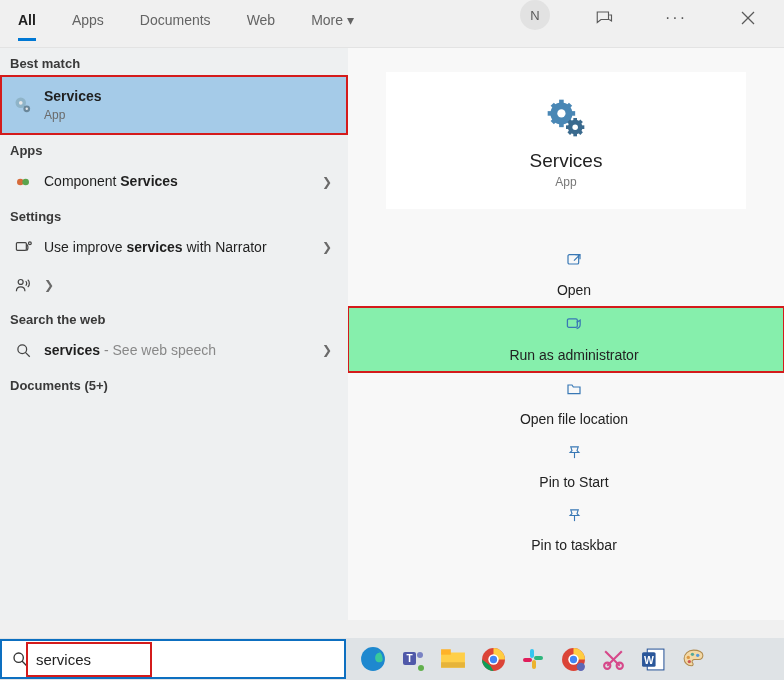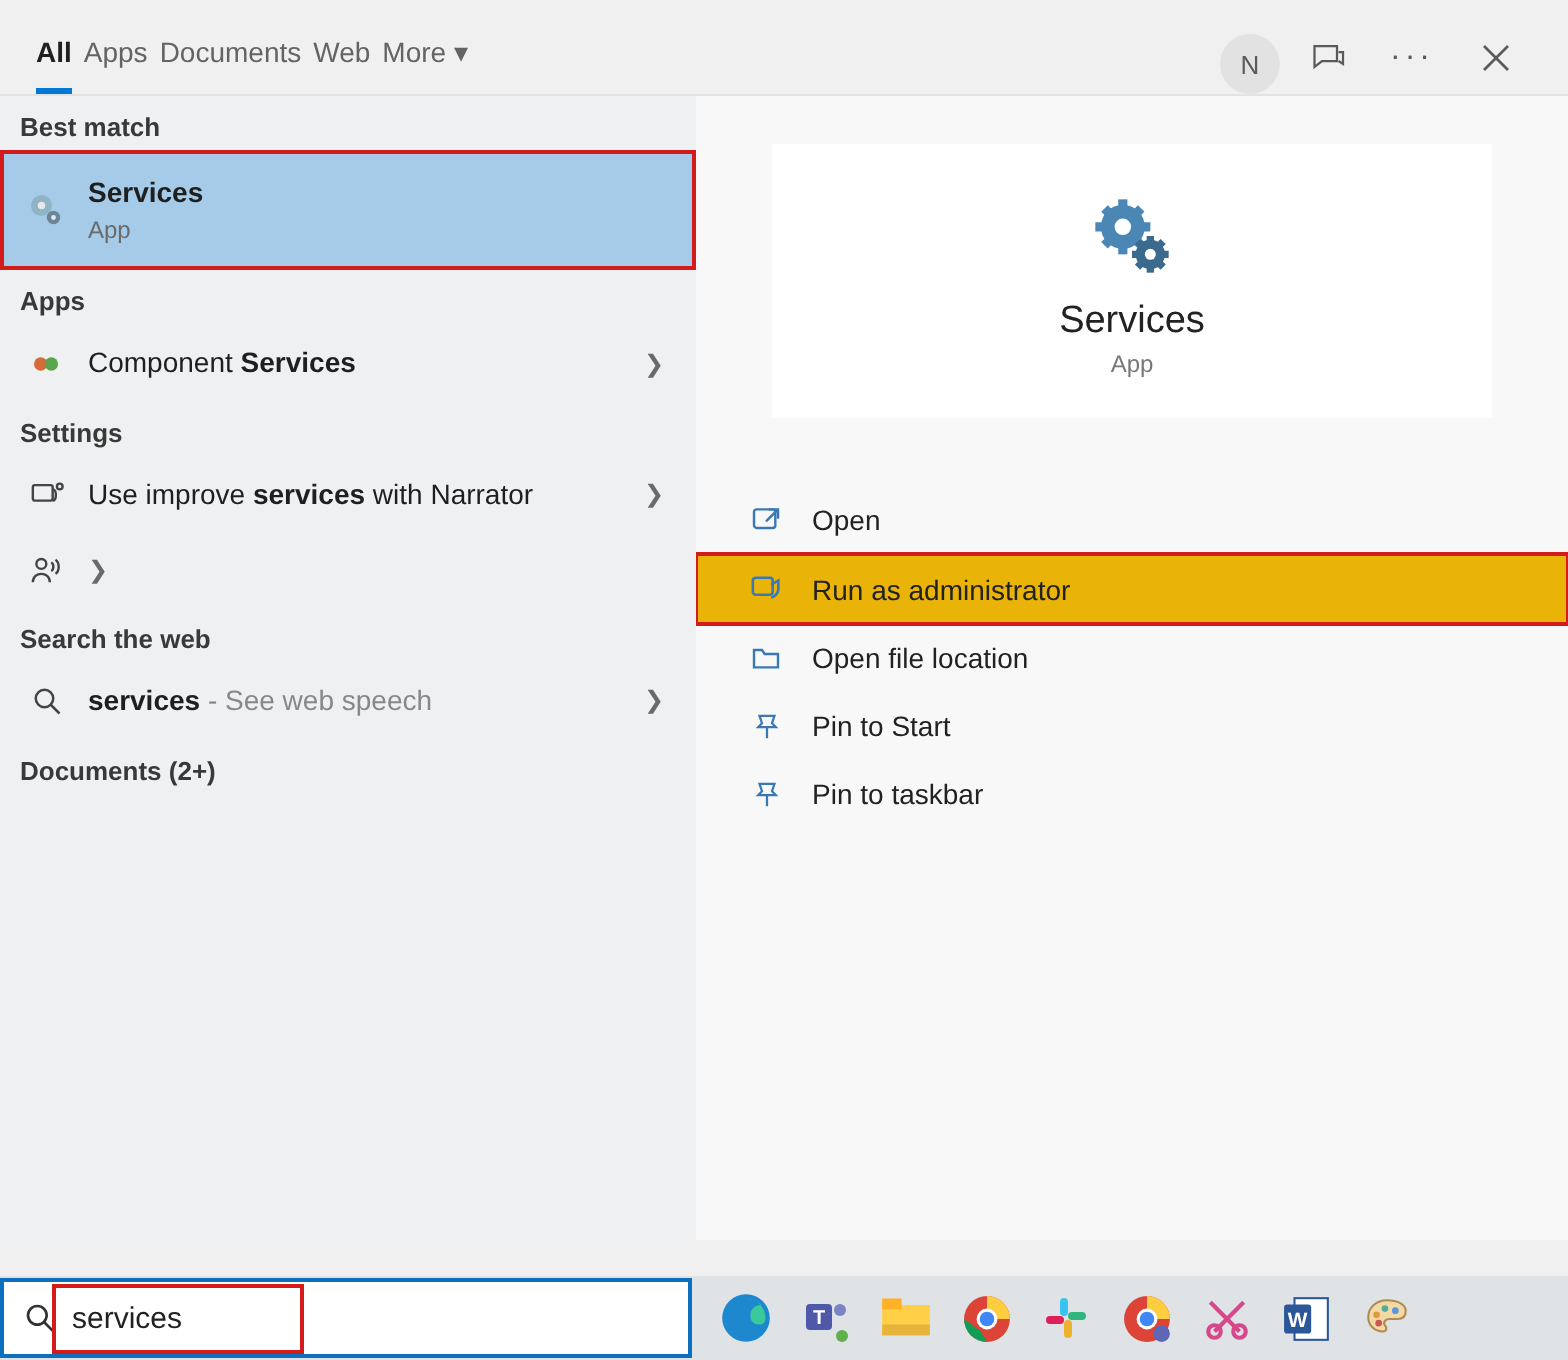--- a/index.html
+++ b/index.html
@@ -1,19 +1,19 @@
 <!DOCTYPE html>
 <html><head>
 <meta charset="utf-8">
 <style>
 * { box-sizing: border-box; margin: 0; padding: 0; font-family: "Segoe UI", sans-serif; }
 body { width: 784px; height: 680px; background: #f0f0f0; overflow: hidden; position: relative; }
 
 
-.tabbar { height: 48px; background: #f0f0f0; display: flex; align-items: flex-end; padding: 0 18px; gap: 6px; border-bottom: 1px solid rgba(0,0,0,0.05); }
+.tabbar { height: 48px; background: #f0f0f0; display: flex; align-items: flex-start; padding: 0 18px; gap: 36px; border-bottom: 1px solid rgba(0,0,0,0.05); }
 .tab { font-size: 14px; color: #646464; cursor: pointer; padding: 12px 0 10px 0; border-bottom: 3px solid transparent; }
 .tab.active { color: #202020; font-weight: 600; border-bottom: 3px solid #0078d4; }
 .tabbar-spacer { flex: 1; }
 .avatar { width: 30px; height: 30px; border-radius: 50%; background: #e2e2e2; display: flex; align-items: center; justify-content: center; font-size: 13px; color: #5a5a5a; cursor: pointer; }
 .topicon { width: 36px; height: 36px; display: flex; align-items: center; justify-content: center; color: #5a5a5a; cursor: pointer; }
 
 
 .main { display: flex; height: 572px; }
 .left { width: 348px; background: #eef0f1; overflow: hidden; position: relative; }
 .right { flex: 1; background: #f8f8f8; display: flex; flex-direction: column; align-items: center; padding-top: 24px; }
@@ -30,23 +30,23 @@
 .item.selected .text-line1 { font-weight: 600; }
 
 
 .gears { width: 44px; height: 44px; display: flex; align-items: center; justify-content: center; }
 .gears svg { width: 44px; height: 44px; }
 
 .right h2 { font-size: 19px; font-weight: 400; color: #222; margin-top: 10px; }
 .right .apptype { font-size: 12px; color: #787878; margin-top: 3px; }
 
 .actions { width: 100%; margin-top: 34px; }
-.action { display: flex; align-items: center; gap: 14px; padding: 9px 10px 9px 26px; cursor: pointer; font-size: 14px; color: #222; }
+.action { display: flex; align-items: center; gap: 14px; padding: 9px 10px 9px 26px; cursor: pointer; font-size: 14px; color: #222; flex-direction: column; }
 .action .ai { width: 18px; display: flex; align-items: center; justify-content: center; color: #3978b5; }
-.action.hl { background: #eab308; outline: 2px solid #d41b1b; outline-offset: -1px; }
+.action.hl { background: #86efac; outline: 2px solid #d41b1b; outline-offset: -1px; }
 
 
 .taskbar { position: absolute; bottom: 0; left: 0; right: 0; height: 42px; background: #dfe3e6; display: flex; align-items: center; }
 .searchbox { width: 346px; height: 40px; margin: 0; background: #fff; border: 2px solid #0d6fc0; display: flex; align-items: center; padding: 0 10px; gap: 8px; position: relative; }
 .searchbox input { border: none; outline: none; font-size: 15px; flex: 1; color: #222; background: transparent; }
 .red-overlay { position: absolute; border: 2px solid #d41b1b; pointer-events: none; }
 .tb-icons { display: flex; align-items: center; gap: 10px; margin-left: 12px; }
 .tb-icon { width: 30px; height: 30px; border-radius: 4px; display: flex; align-items: center; justify-content: center; font-size: 17px; cursor: pointer; }
 </style>
 </head>
@@ -134,21 +134,21 @@
       <div class="icon">
         <svg width="15" height="15" viewBox="0 0 24 24" fill="none" stroke="#444" stroke-width="2">
             <circle cx="10" cy="10" r="7"></circle>
             <line x1="15" y1="15" x2="22" y2="22"></line>
           </svg>
       </div>
       <div class="text"><b>services</b><span style="color:#888"> - See web speech</span></div>
       <div class="chev">❯</div>
     </div>
 
-    <div class="sect">Documents (2+)</div>
+    <div class="sect">Documents (5+)</div>
   </div>
 
   <div class="right">
     <div class="right-card">
       <div class="gears">
         <svg viewBox="0 0 48 48">
           <g fill="#4a87b5">
           <circle cx="19" cy="19" r="12"></circle>
           <g stroke="#4a87b5" stroke-width="5">
                 <line x1="19" y1="4" x2="19" y2="34"></line>

